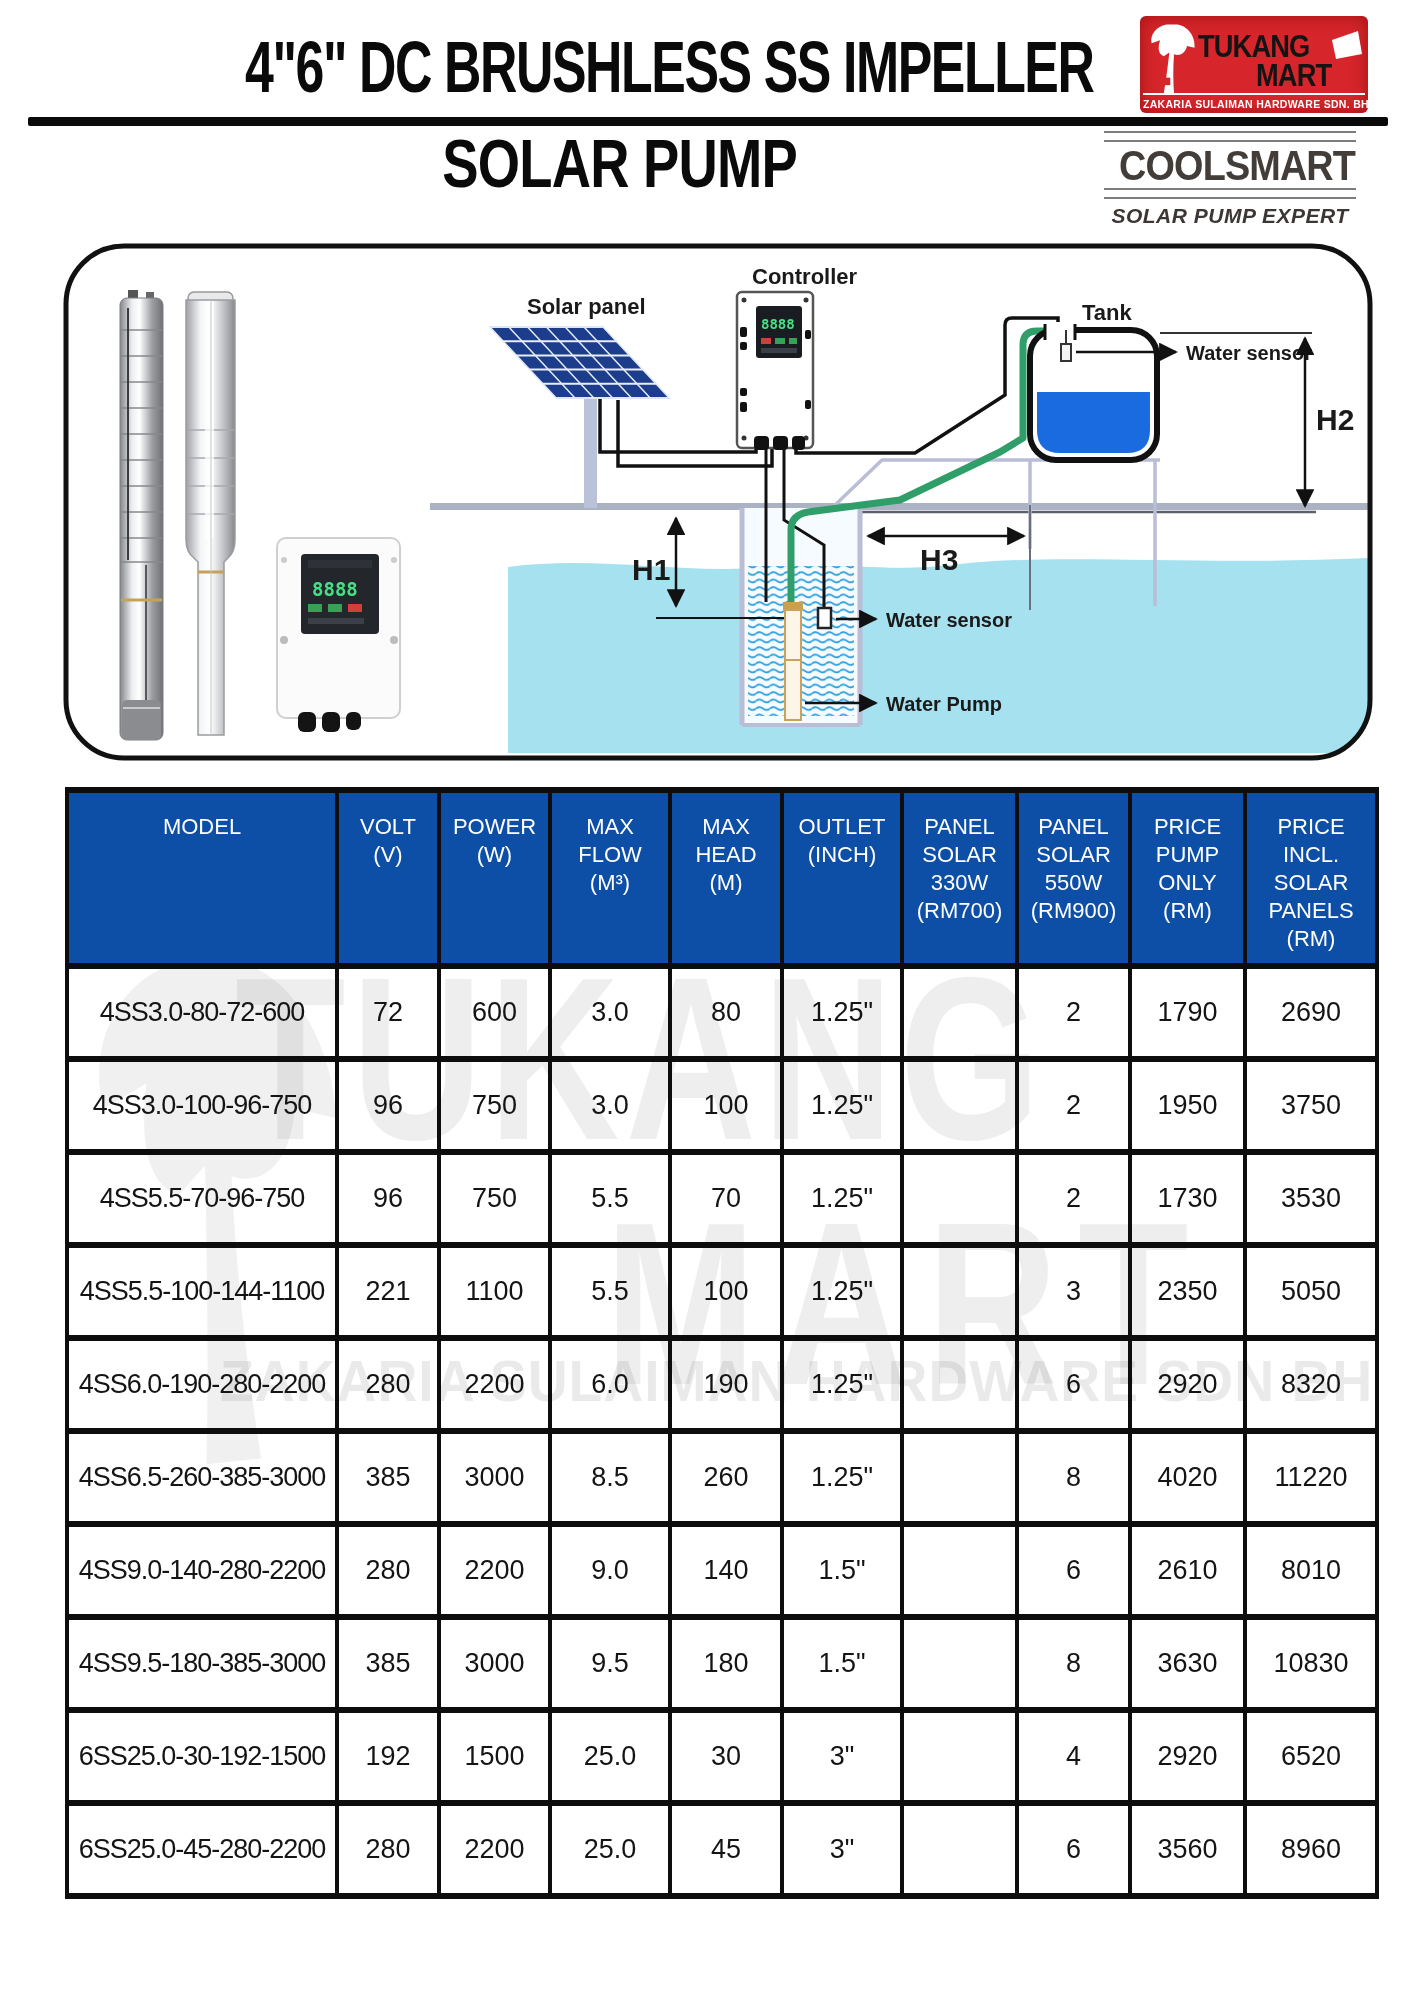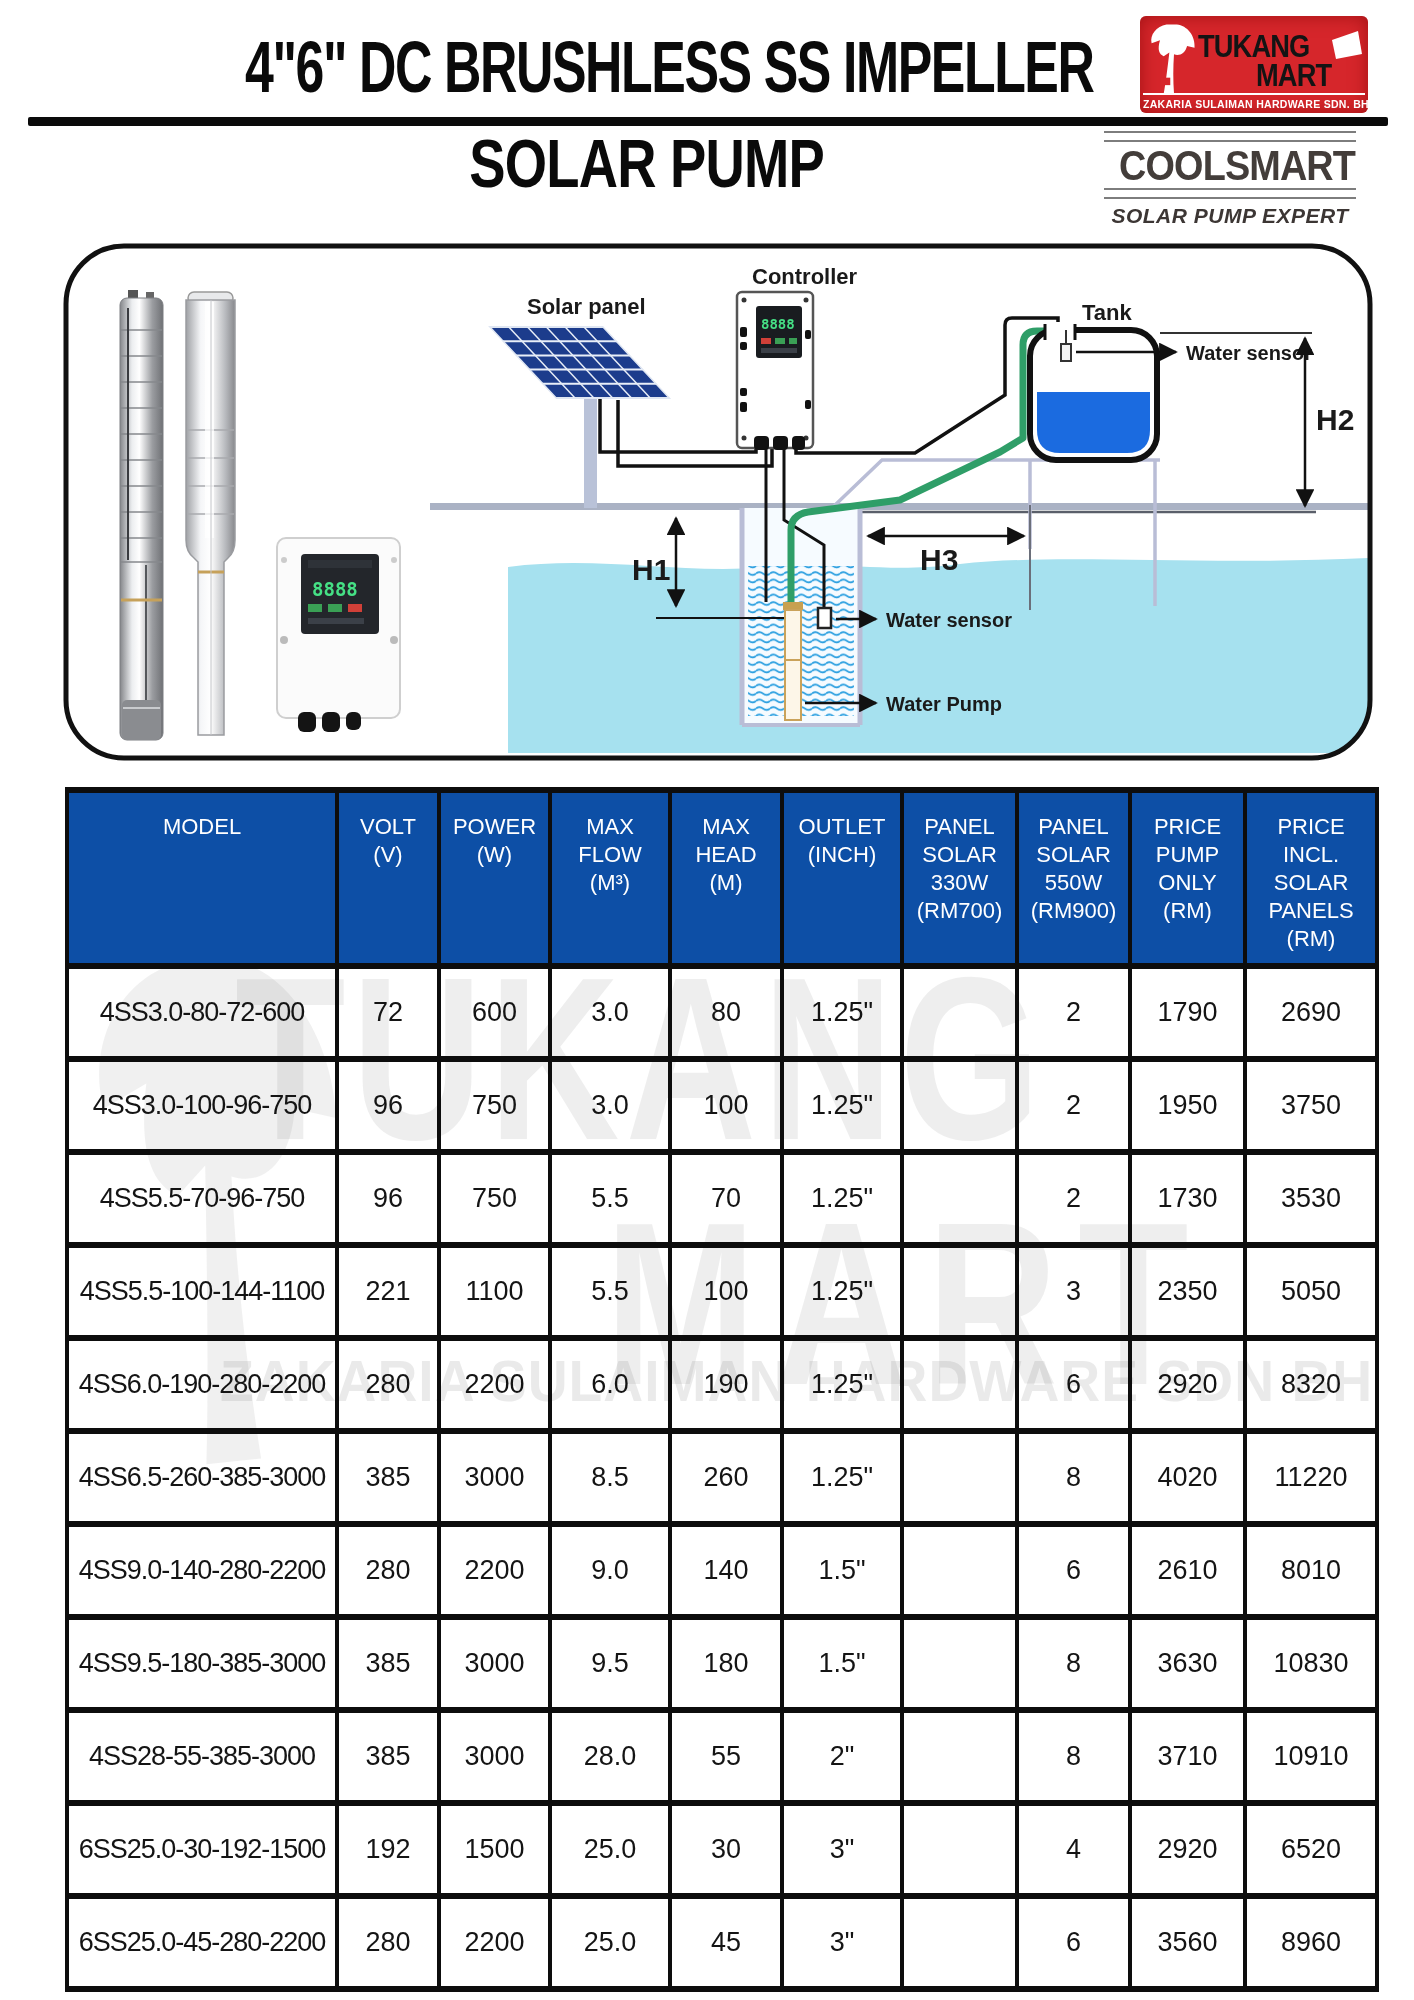--- a/index.html
+++ b/index.html
@@ -3,21 +3,21 @@
 <meta charset="utf-8">
 <style>
   html,body{margin:0;padding:0;background:#9a9a9a;}
   .page{position:relative;width:1414px;height:2000px;background:#ffffff;overflow:hidden;
         font-family:"Liberation Sans",sans-serif;margin:0 auto;}
   
   .title1{position:absolute;left:80px;top:26px;width:840px;text-align:center;
           font-size:72px;font-weight:900;color:#0a0a0a;white-space:nowrap;}
   .title1 span{display:inline-block;transform:scaleX(.72);transform-origin:center;letter-spacing:-2px;}
   .hrule{position:absolute;left:28px;top:117px;width:1360px;height:9px;background:#0a0a0a;border-radius:2px;}
-  .title2{position:absolute;left:332px;top:124px;width:630px;text-align:center;
+  .title2{position:absolute;left:305px;top:124px;width:630px;text-align:center;
           font-size:68px;font-weight:900;color:#0a0a0a;white-space:nowrap;text-decoration:underline;}
   .title2 span{display:inline-block;transform:scaleX(.80);transform-origin:center;letter-spacing:-1px;}
   
   .tukang{position:absolute;left:1140px;top:16px;width:228px;height:97px;background:#d6262b;
           border-radius:6px;box-shadow:inset 0 0 18px rgba(120,0,0,.55);}
   .tukang .word1{position:absolute;left:58px;top:13px;font-size:31px;font-weight:900;color:#141414;
           transform:scaleX(.88);transform-origin:left;letter-spacing:-1px;}
   .tukang .word2{position:absolute;left:116px;top:42px;font-size:31px;font-weight:900;color:#141414;
           transform:scaleX(.88);transform-origin:left;letter-spacing:-1px;}
   .tukang .cap{position:absolute;left:3px;right:3px;bottom:3px;border-top:2px solid #fff;
@@ -429,32 +429,20 @@
           <td>3000</td>
           <td>9.5</td>
           <td>180</td>
           <td>1.5"</td>
           <td></td>
           <td>8</td>
           <td>3630</td>
           <td>10830</td>
         </tr>
         <tr>
-          <td>4SS28-55-385-3000</td>
-          <td>385</td>
-          <td>3000</td>
-          <td>28.0</td>
-          <td>55</td>
-          <td>2"</td>
-          <td></td>
-          <td>8</td>
-          <td>3710</td>
-          <td>10910</td>
-        </tr>
-        <tr>
           <td>6SS25.0-30-192-1500</td>
           <td>192</td>
           <td>1500</td>
           <td>25.0</td>
           <td>30</td>
           <td>3"</td>
           <td></td>
           <td>4</td>
           <td>2920</td>
           <td>6520</td>

